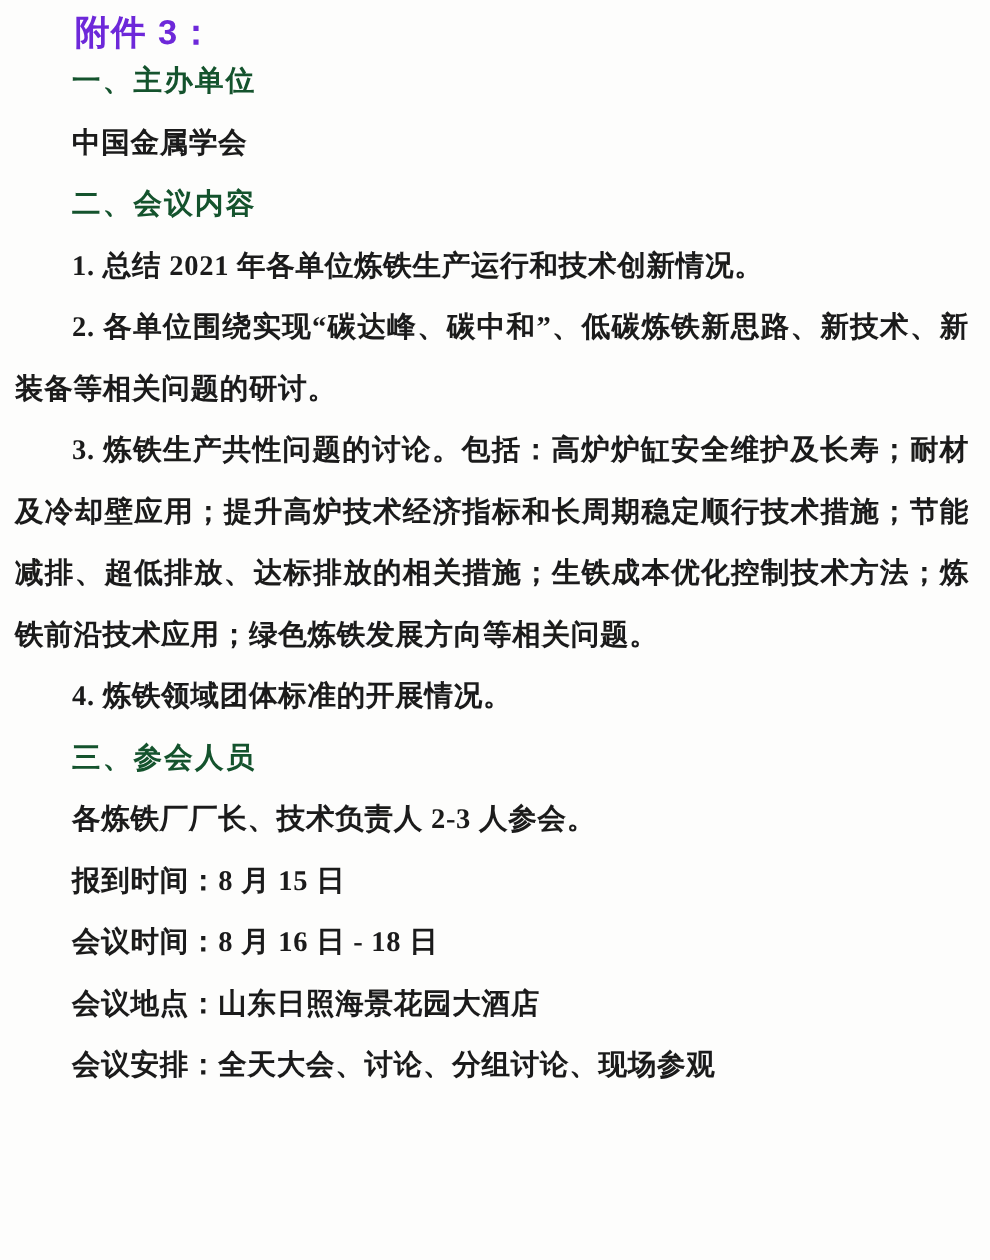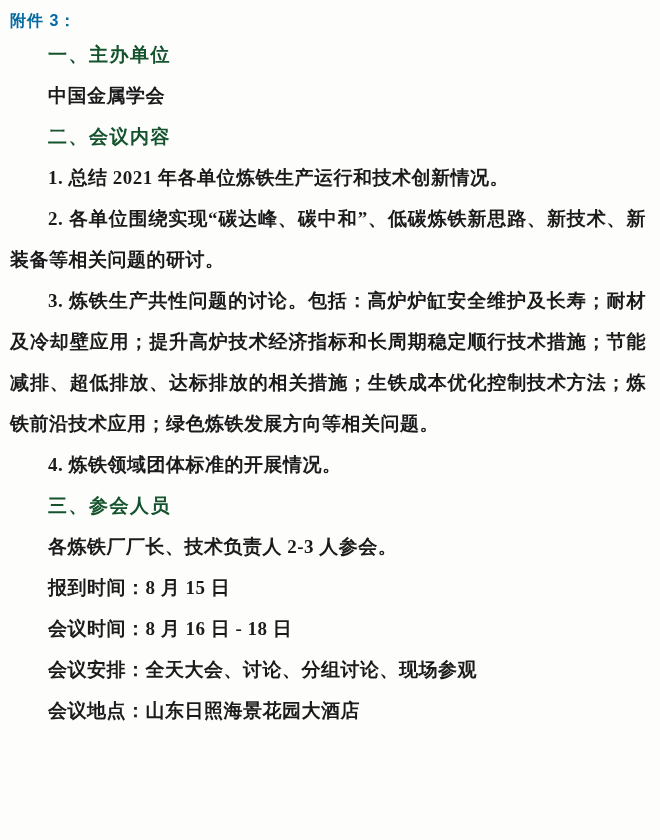--- a/index.html
+++ b/index.html
@@ -15,24 +15,25 @@
     background: #fdfdfc;
     color: #1b1b1b;
     font-family: "Liberation Serif", serif;
     box-sizing: border-box;
     padding: 8px 14px 0 10px;
     overflow: hidden;
   }
   .attachment-label {
     font-family: "Liberation Sans", sans-serif;
     font-weight: bold;
-    font-size: 16px;
+    font-size: 23px;
     line-height: 26px;
     letter-spacing: 1px;
-    color: #0369a1;
+    color: #6d28d9;
+    margin-left: 40px;
   }
   .doc-title {
     font-weight: bold;
     font-size: 22px;
     line-height: 34px;
     text-align: center;
     margin: 18px 0 4px 0;
     letter-spacing: 1px;
     color: #141414;
   }
@@ -72,17 +73,17 @@
     <p>1. 总结 2021 年各单位炼铁生产运行和技术创新情况。</p>
     <p>2. 各单位围绕实现“碳达峰、碳中和”、低碳炼铁新思路、新技术、新装备等相关问题的研讨。</p>
     <p>3. 炼铁生产共性问题的讨论。包括：高炉炉缸安全维护及长寿；耐材及冷却壁应用；提升高炉技术经济指标和长周期稳定顺行技术措施；节能减排、超低排放、达标排放的相关措施；生铁成本优化控制技术方法；炼铁前沿技术应用；绿色炼铁发展方向等相关问题。</p>
     <p>4. 炼铁领域团体标准的开展情况。</p>
 
     <p class="section-heading">三、参会人员</p>
     <p class="single-line">各炼铁厂厂长、技术负责人 2-3 人参会。</p>
 
     <p class="single-line">报到时间：8 月 15 日</p>
     <p class="single-line">会议时间：8 月 16 日 - 18 日</p>
+    <p class="single-line">会议地点：山东日照海景花园大酒店</p>
     <p class="single-line">会议安排：全天大会、讨论、分组讨论、现场参观</p>
-    <p class="single-line">会议地点：山东日照海景花园大酒店</p>
 
   </div>
 </div>
 
 </body></html>

